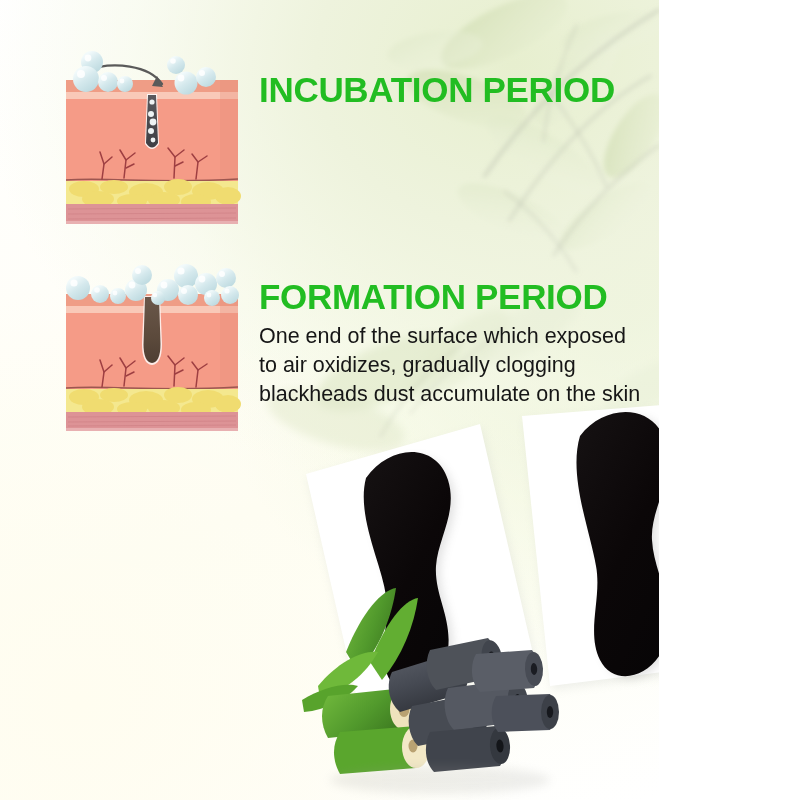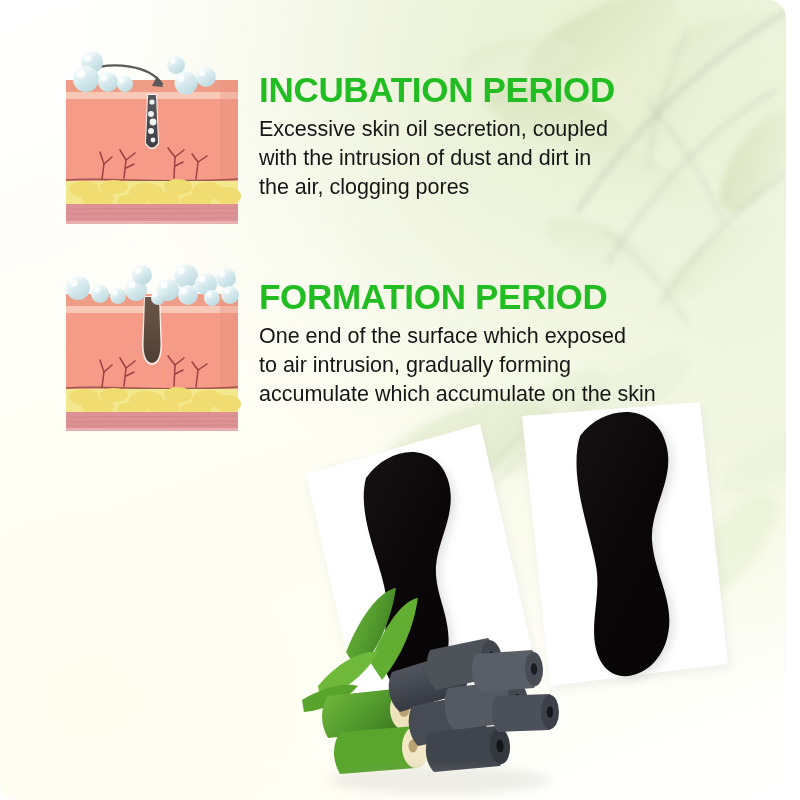--- a/index.html
+++ b/index.html
@@ -7,25 +7,24 @@
     margin: 0;
     padding: 0;
     background: #ffffff;
   }
   body {
     font-family: "Liberation Sans", sans-serif;
   }
 
   #poster {
     position: relative;
-    width: 786px;
+    width: 659px;
     height: 800px;
     overflow: hidden;
     background: #ffffff;
-    border-radius: 18px;
   }
 
   
   .bg-base {
     position: absolute;
     inset: 0;
     background:
       radial-gradient(ellipse 620px 520px at 78% 8%, #e7efcf 0%, #eef3dd 32%, rgba(245,249,232,0.55) 62%, rgba(255,255,255,0) 86%),
       radial-gradient(ellipse 520px 460px at 96% 38%, #e9f0d4 0%, rgba(240,246,220,0.5) 50%, rgba(255,255,255,0) 84%),
       linear-gradient(160deg, #ffffff 0%, #fffef8 34%, #fdfdf2 58%, #fefef6 78%, #ffffff 100%);
@@ -377,33 +376,28 @@
         <g>
             <circle cx="96" cy="30" r="7" fill="url(#bub2)"></circle>
             <circle cx="93" cy="27" r="2.2" fill="#fff" opacity="0.8"></circle>
           </g>
       </g>
     </svg>
   </div>
 
   <div class="block" id="block-incubation">
     <h2 class="heading">INCUBATION PERIOD</h2>
-    <p class="body-copy">
-      <span class="ln">Excessive skin oil secretion, coupled</span>
-      <span class="ln">with the intrusion of dust and dirt in</span>
-      <span class="ln">the air, clogging pores</span>
-    </p>
   </div>
 
   <div class="block" id="block-formation">
     <h2 class="heading">FORMATION PERIOD</h2>
     <p class="body-copy">
       <span class="ln">One end of the surface which exposed</span>
-      <span class="ln">to air intrusion, gradually forming</span>
-      <span class="ln">accumulate which accumulate on the skin</span>
+      <span class="ln">to air oxidizes, gradually clogging</span>
+      <span class="ln">blackheads dust accumulate on the skin</span>
     </p>
   </div>
 
   <div id="product-photo">
     <svg viewBox="0 0 500 400">
       <defs>
         <linearGradient id="charG" x1="0" y1="0" x2="0.4" y2="1">
           <stop offset="0%" stop-color="#5b5f68"></stop>
           <stop offset="55%" stop-color="#464a53"></stop>
           <stop offset="100%" stop-color="#33363d"></stop>

